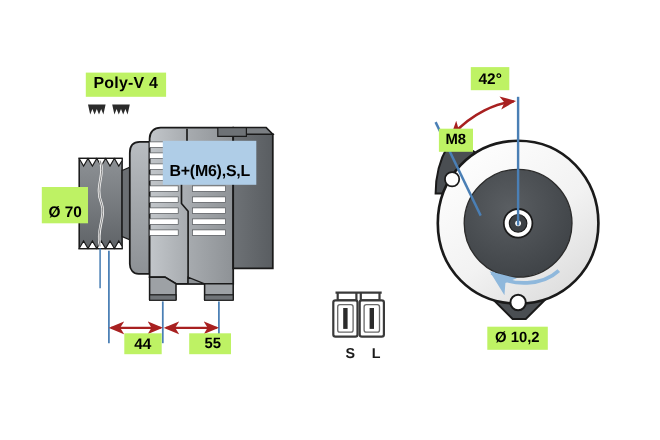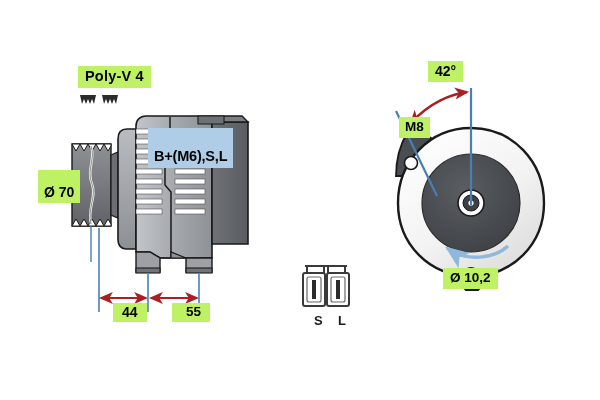--- a/index.html
+++ b/index.html
@@ -25,21 +25,21 @@
   .chip.yellow{background:#bef264;}
   .chip.blue{background:#AFCDE7;}
 
   #lbl-polyv{left:78px;top:66px;padding:3px 7px 4px 7px;font-size:14.5px;letter-spacing:.2px;}
   #lbl-d70{left:38px;top:170px;padding:15px 6px 4px 6px;font-size:14px;}
   #lbl-bsl{left:148px;top:99px;padding:21px 6px 4px 6px;font-size:14.5px;letter-spacing:-.2px;margin-top:29px;}
   #lbl-44{left:113px;top:303px;padding:2px 9px 3px 9px;font-size:14px;}
   #lbl-55{left:172px;top:303px;padding:2px 9px 3px 14px;font-size:13.5px;}
   #lbl-42{left:428px;top:61px;padding:3px 7px 4px 7px;font-size:14px;}
   #lbl-m8{left:399px;top:117px;padding:3px 6px 4px 6px;font-size:13.5px;}
-  #lbl-d102{left:443px;top:268px;padding:3px 7px 4px 7px;font-size:13.5px;}
+  #lbl-d102{left:443px;top:297px;padding:3px 7px 4px 7px;font-size:13.5px;}
 
   .term-letter{
     position:absolute;font-size:13px;font-weight:bold;color:#1a1a1a;
   }
   #term-s{left:314px;top:313px;}
   #term-l{left:338px;top:313px;}
 </style>
 </head>
 <body>
 

